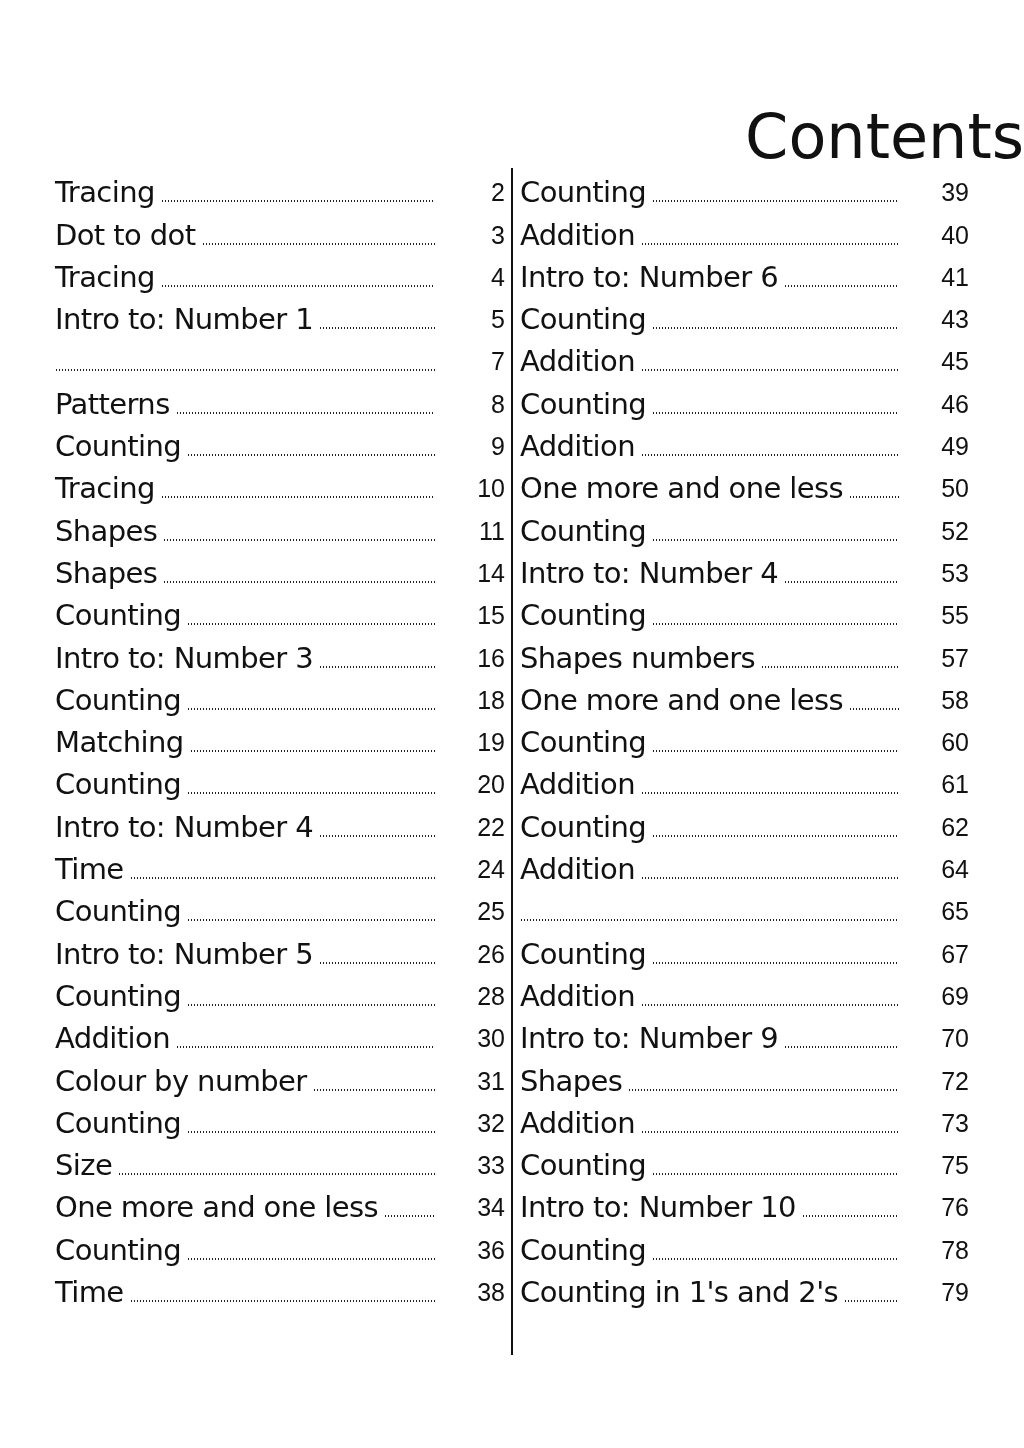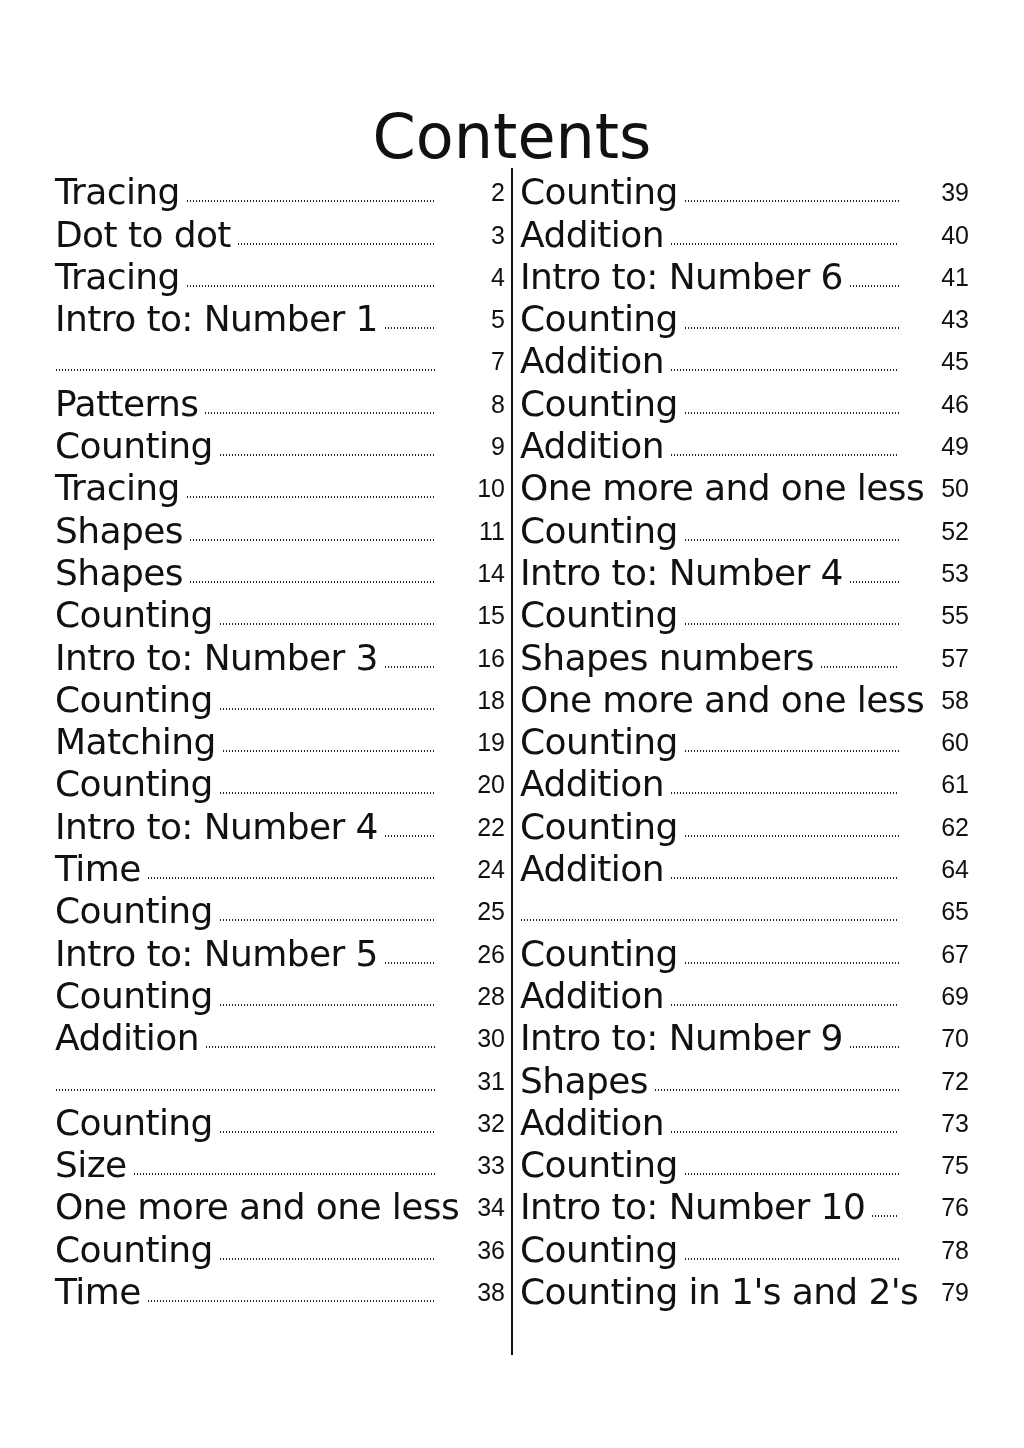--- a/index.html
+++ b/index.html
@@ -2,38 +2,38 @@
 <html><head>
   <meta charset="utf-8">
   <style>
     html, body { margin: 0; padding: 0; background: #ffffff; }
     body {
       width: 1024px; height: 1448px; position: relative; overflow: hidden;
       font-family: "DejaVu Sans", sans-serif; color: #111111;
     }
     .title {
       position: absolute; left: 0; top: 58px; width: 1024px;
-      text-align: center; font-size: 62px; font-weight: normal;
+      text-align: right; font-size: 62px; font-weight: normal;
       font-family: "DejaVu Sans", sans-serif; letter-spacing: 0px;
       color: #111;
     }
     .divider {
       position: absolute; left: 511px; top: 168px; width: 2px; height: 1187px;
       background: #111;
     }
     .col {
       position: absolute; top: 168px;
     }
     .col.left { left: 55px; width: 450px; }
     .col.right { left: 520px; width: 449px; }
     .row {
       height: 42.3px; display: flex; align-items: flex-end; position: relative;
     }
     .label {
-      font-size: 36px; line-height: 36px; white-space: nowrap; letter-spacing: -0.6px;
+      font-size: 29px; line-height: 36px; white-space: nowrap; letter-spacing: -0.6px;
       font-family: "DejaVu Sans", sans-serif; font-weight: normal;
       padding-right: 6px;
       text-align: right;
     }
     .dots {
       flex: 1; height: 2px; margin-bottom: 8px;
       background-image: radial-gradient(circle, #222 0.9px, transparent 1.1px);
       background-size: 3px 2px; background-repeat: repeat-x;
     }
     .col.left .dots { margin-right: 70px; }
@@ -150,20 +150,21 @@
       <span class="label">Counting</span>
       <span class="dots"></span>
       <span class="page">28</span>
     </div>
     <div class="row">
       <span class="label">Addition</span>
       <span class="dots"></span>
       <span class="page">30</span>
     </div>
     <div class="row">
+      <span class="label">Colour by number</span>
       <span class="dots"></span>
       <span class="page">31</span>
     </div>
     <div class="row">
       <span class="label">Counting</span>
       <span class="dots"></span>
       <span class="page">32</span>
     </div>
     <div class="row">
       <span class="label">Size</span>

